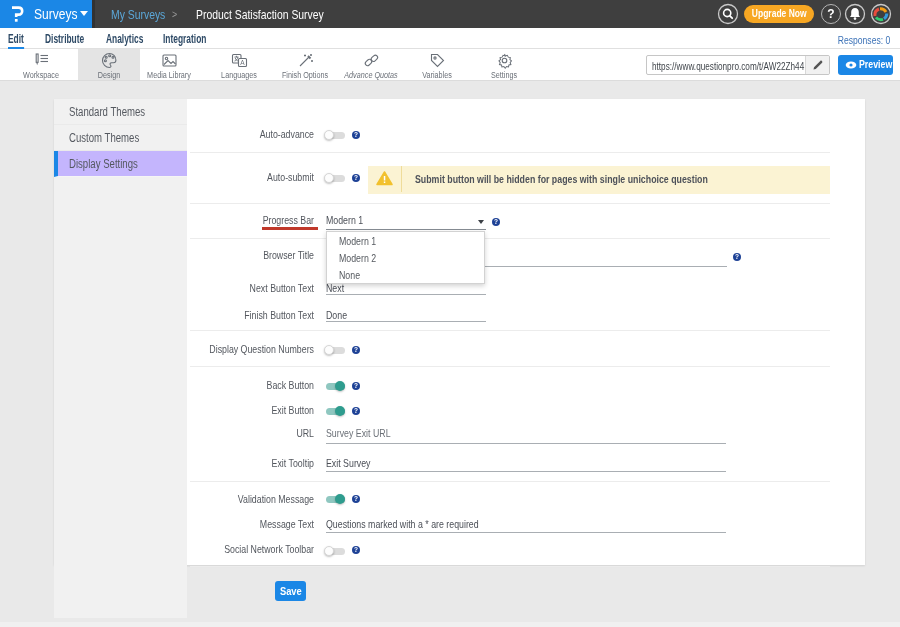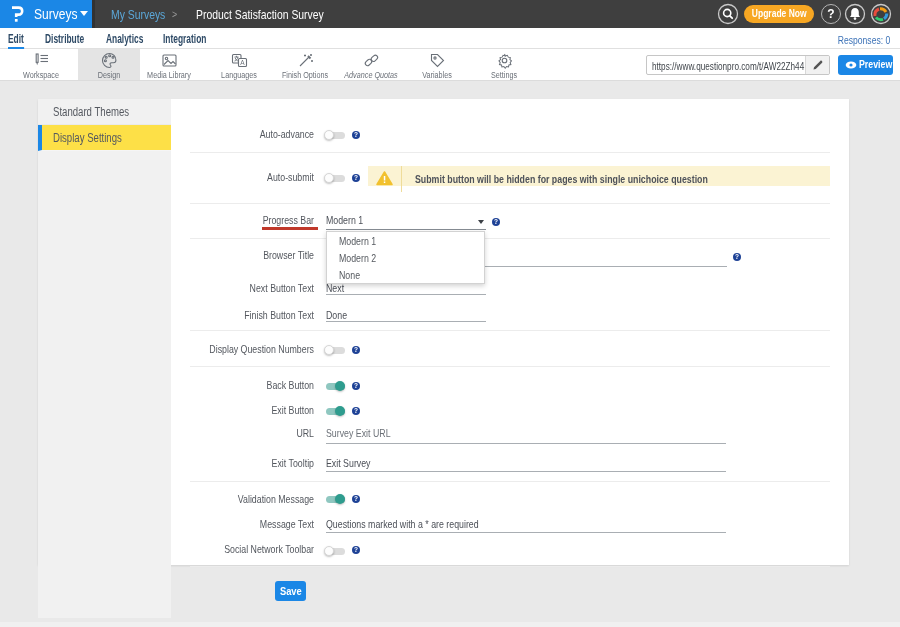--- a/index.html
+++ b/index.html
@@ -31,43 +31,43 @@
   .titem .tl { font-size:8.5px; color:#6b7078; display:block; margin-top:1px; transform:scaleX(0.85); transform-origin:50% 50%; white-space:nowrap; }
   #t-design { background:#e4e4e4; }
   #urlbox { position:absolute; left:646px; top:6px; width:184px; height:20px; background:#fff; border:1px solid #c6c6c6; border-radius:2px; }
   #urltxt { position:absolute; left:5px; top:4px; font-size:10.5px; color:#41464c; white-space:nowrap; transform:scaleX(0.78); transform-origin:0 50%; }
   #pencil { position:absolute; right:0; top:0; width:24px; height:18px; border-left:1px solid #d8d8d8; background:#f1f1f1; border-radius:0 2px 2px 0; }
   #preview { position:absolute; left:838px; top:6px; width:55px; height:20px; background:#1b87e6; border-radius:3px; color:#fff; font-size:11px; font-weight:bold; }
   #preview svg { position:absolute; left:7px; top:6px; }
   #preview span { position:absolute; left:21px; top:3px; transform:scaleX(0.8); transform-origin:0 50%; white-space:nowrap; }
 
   
-  #card { position:absolute; left:38px; top:99px; width:811px; height:466px; background:#fff; box-shadow:0 1px 2px rgba(0,0,0,0.10); }
+  #card { position:absolute; left:54px; top:99px; width:811px; height:466px; background:#fff; box-shadow:0 1px 2px rgba(0,0,0,0.10); }
   #sidebar { position:absolute; left:0; top:0; width:133px; height:519px; background:#f1f1f1; }
   .srow { position:relative; height:26px; line-height:26px; font-size:12px; color:#54585f; border-bottom:1px solid #eaeaea; }
   .srow span { display:inline-block; margin-left:15px; transform:scaleX(0.8); transform-origin:0 50%; white-space:nowrap; }
-  .srow.active { background:#fde047; border-left:4px solid #1b87e6; border-bottom:1px solid #f5f5f5;}
+  .srow.active { background:#c4b5fd; border-left:4px solid #1b87e6; border-bottom:1px solid #f5f5f5;}
   .srow.active span { margin-left:11px; }
 
   
   .lbl { position:absolute; left:171px; width:143px; text-align:right; font-size:11px; color:#53575e; transform:scaleX(0.8); transform-origin:100% 50%; white-space:nowrap; }
   .val { position:absolute; left:326px; font-size:11px; color:#4b4f57; transform:scaleX(0.8); transform-origin:0 50%; white-space:nowrap; }
   .sep { position:absolute; left:190px; width:640px; height:1px; background:#ececec; }
   .uline { position:absolute; height:1px; background:#a9aeb3; }
   .q { position:absolute; width:8px; height:8px; border-radius:50%; background:#1e4296; color:#fff; font-size:6.5px; font-weight:bold; text-align:center; line-height:8px; }
 
   .tg { position:absolute; width:22px; height:10px; }
   .tg .track { position:absolute; left:2px; top:2px; width:19px; height:7px; border-radius:4px; }
   .tg .knob { position:absolute; top:0; width:10px; height:10px; border-radius:50%; }
   .tg.off .track { background:#dcdcdc; }
   .tg.off .knob { left:0; background:#fdfdfd; border:1px solid #d6d6d6; box-shadow:0 1px 2px rgba(0,0,0,.25); }
   .tg.on .track { background:#8fc7c0; }
   .tg.on .knob { left:11px; background:#2e9c8e; box-shadow:0 1px 2px rgba(0,0,0,.25); }
 
-  #warn { position:absolute; left:368px; top:166px; width:462px; height:20px; background:#fbf3d3; }
+  #warn { position:absolute; left:368px; top:166px; width:462px; height:28px; background:#fbf3d3; }
   #warn .wline { position:absolute; left:33px; top:0; width:1px; height:26px; background:#efdc9a; }
   #warn .wtxt { position:absolute; left:47px; top:7px; font-size:11px; font-weight:bold; color:#4e525a; white-space:nowrap; transform:scaleX(0.8); transform-origin:0 50%; }
 
   #redbar { position:absolute; left:262px; top:227px; width:56px; height:3px; background:#c0392b; }
   #ddown { position:absolute; left:326px; top:231px; width:159px; height:53px; background:#fff; border:1px solid #d2d2d2; box-shadow:0 2px 5px rgba(0,0,0,.18); }
   #ddown div { position:absolute; left:12px; font-size:11px; color:#55595f; transform:scaleX(0.8); transform-origin:0 50%; white-space:nowrap; }
   #caret { position:absolute; left:478px; top:220px; width:0; height:0; border-left:3.5px solid transparent; border-right:3.5px solid transparent; border-top:4.5px solid #3c4046; }
 
   #save { position:absolute; left:275px; top:581px; width:31px; height:20px; background:#1b87e6; border-radius:3px; color:#fff; font-size:11px; font-weight:bold; text-align:center; line-height:20px; }
   #save span { display:inline-block; transform:scaleX(0.85); transform-origin:50% 50%; }
@@ -203,20 +203,21 @@
       <ellipse cx="6.5" cy="4.5" rx="6" ry="4" fill="#fff"></ellipse>
       <circle cx="6.5" cy="4.5" r="1.8" fill="#1b87e6"></circle>
     </svg>
       <span>Preview</span>
     </div>
 </div>
 
 <div id="card">
   <div id="sidebar">
     <div class="srow"><span>Standard Themes</span></div>
+    <div class="srow"><span>Custom Themes</span></div>
     <div class="srow active"><span>Display Settings</span></div>
   </div>
 </div>
 
 <div class="lbl" style="top:128px;">Auto-advance</div>
 <div class="tg off" style="left:324px; top:130px;">
     <div class="track"></div>
     <div class="knob"></div>
   </div>
 <div class="q" style="left:352px; top:131px;">?</div>

